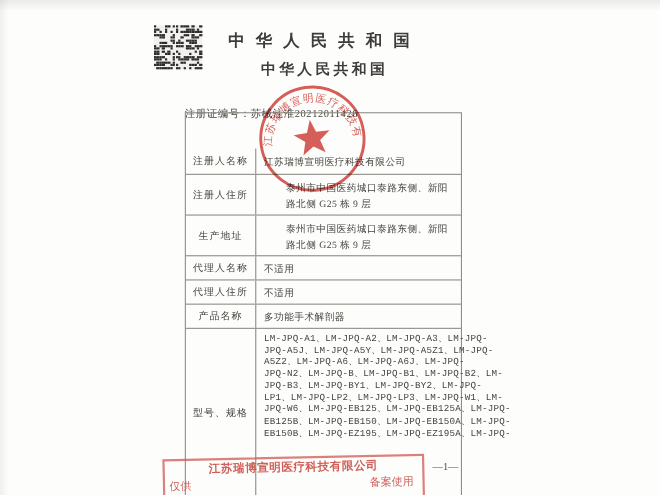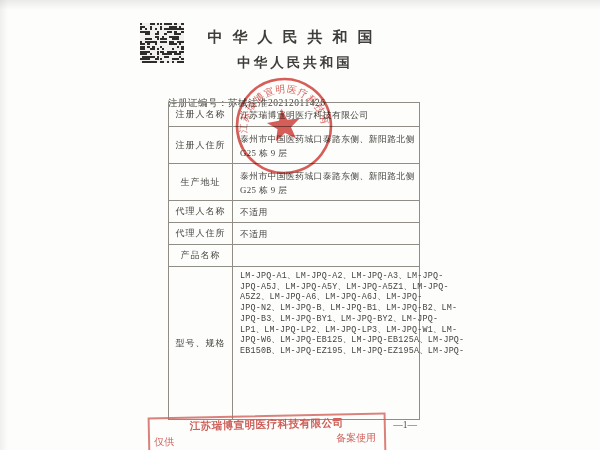--- a/index.html
+++ b/index.html
@@ -23,26 +23,26 @@
   .title1{font-size:15px;font-weight:bold;letter-spacing:10px;color:#3e3d39;}
   .title2{font-size:13.5px;font-weight:bold;letter-spacing:3px;margin-top:7px;color:#3e3d39;}
 
   
   .regline{position:absolute;left:168px;top:97px;font-size:9.5px;letter-spacing:.5px;}
 
   
   .cert-table{position:absolute;left:168px;top:102px;width:252px;
     border:1px solid #8f8d86;box-sizing:border-box;display:flex;flex-direction:column;}
   .trow{display:flex;border-top:1px solid #8f8d86;box-sizing:border-box;}
-  .trow:first-child{border-top:none;}
+  .trow:first-child{border-top:none;margin-top:32px;}
   .tlabel{width:64px;min-width:64px;display:flex;align-items:center;justify-content:center;
     font-size:9px;letter-spacing:1px;border-right:1px solid #8f8d86;box-sizing:border-box;text-align:center;}
   .tvalue{flex:1;font-size:8.8px;padding:3px 4px 2px 7px;box-sizing:border-box;
     display:flex;flex-direction:column;justify-content:center;line-height:14px;letter-spacing:.4px;}
-  .h23{height:23px;} .h37{height:37px;} .h22{height:22px;} .h153{height:153px;}
+  .h23{height:23px;} .h37{height:37px;gap:20px;} .h22{height:22px;} .h153{height:153px;}
   .model-lines{line-height:10.7px;font-size:8.4px;letter-spacing:.2px;justify-content:flex-start;padding-top:4px;}
   .model-lines div{white-space:nowrap;font-family:Liberation Mono, monospace;}
 
   
   .seal{position:absolute;left:233px;top:74px;width:102px;height:104px;
     opacity:.82;mix-blend-mode:multiply;transform:rotate(-8deg);pointer-events:none;}
 
   
   .footer-stamp{position:absolute;left:148px;top:415px;width:238px;height:42px;
     border:2px solid rgba(208,92,85,.85);box-sizing:border-box;
@@ -247,31 +247,33 @@
   <div class="trow h22">
     <div class="tlabel">代理人名称</div>
     <div class="tvalue">不适用</div>
   </div>
   <div class="trow h22">
     <div class="tlabel">代理人住所</div>
     <div class="tvalue">不适用</div>
   </div>
   <div class="trow h22">
     <div class="tlabel">产品名称</div>
+    <div class="tvalue">多功能手术解剖器</div>
   </div>
   <div class="trow h153">
     <div class="tlabel">型号、规格</div>
     <div class="tvalue model-lines">
         <div>LM-JPQ-A1、LM-JPQ-A2、LM-JPQ-A3、LM-JPQ-</div>
         <div>JPQ-A5J、LM-JPQ-A5Y、LM-JPQ-A5Z1、LM-JPQ-</div>
         <div>A5Z2、LM-JPQ-A6、LM-JPQ-A6J、LM-JPQ-</div>
         <div>JPQ-N2、LM-JPQ-B、LM-JPQ-B1、LM-JPQ-B2、LM-</div>
         <div>JPQ-B3、LM-JPQ-BY1、LM-JPQ-BY2、LM-JPQ-</div>
         <div>LP1、LM-JPQ-LP2、LM-JPQ-LP3、LM-JPQ-W1、LM-</div>
         <div>JPQ-W6、LM-JPQ-EB125、LM-JPQ-EB125A、LM-JPQ-</div>
+        <div>EB125B、LM-JPQ-EB150、LM-JPQ-EB150A、LM-JPQ-</div>
         <div>EB150B、LM-JPQ-EZ195、LM-JPQ-EZ195A、LM-JPQ-</div>
       </div>
   </div>
 </div>
 
 <svg class="seal" viewBox="0 0 100 100">
   <defs>
     <path id="sealArc" d="M 13 54 A 37 37 0 1 1 87 54" fill="none"></path>
   </defs>
   <circle cx="50" cy="50" r="46" fill="none" stroke="#cf3b35" stroke-width="2.6"></circle>

